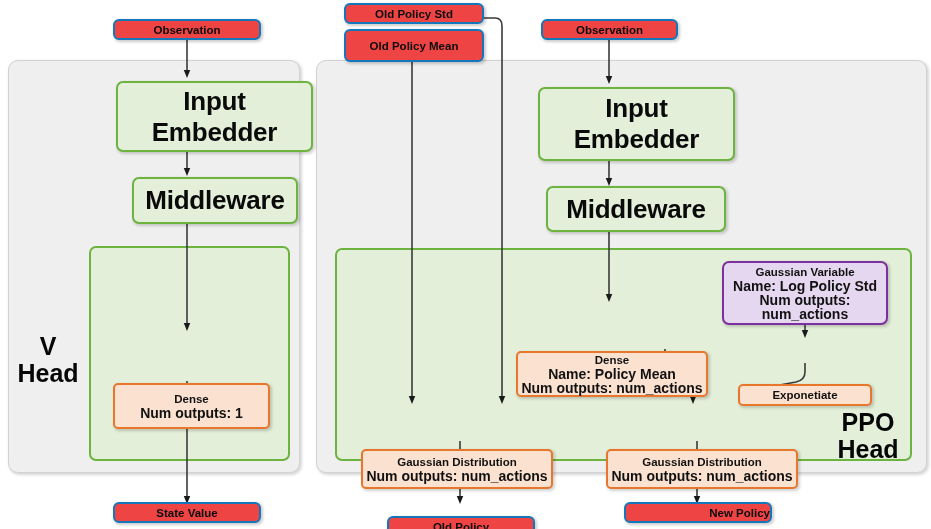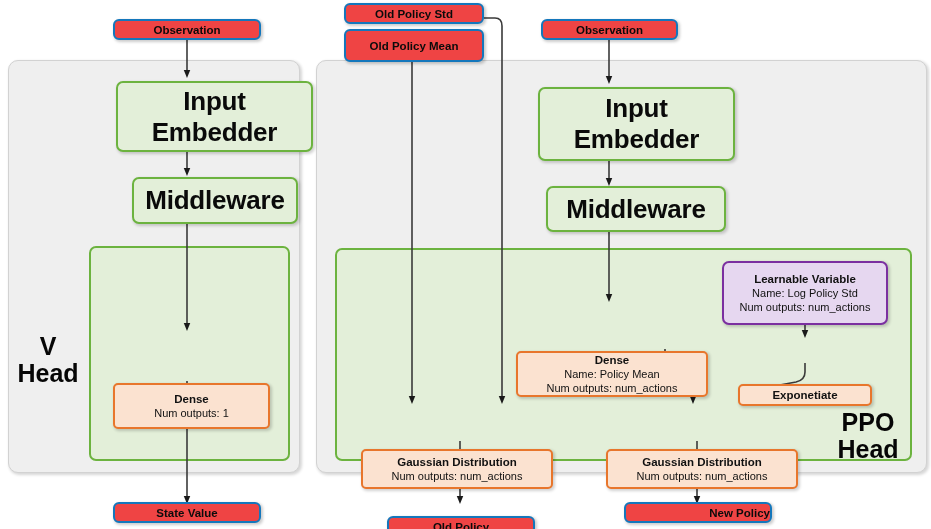--- a/index.html
+++ b/index.html
@@ -26,21 +26,21 @@
   .purple-box{background:#e6d7f0;border:2.4px solid #7b2fa0;border-radius:7px;
               box-shadow:1.5px 1.5px 3px rgba(0,0,0,0.18);color:#111;}
 
   .blue-box{position:absolute;box-sizing:border-box;background:#ef4444;
             border:2.2px solid #1477bc;border-radius:6px;
             box-shadow:1.5px 1.5px 3px rgba(0,0,0,0.2);
             display:flex;align-items:center;justify-content:center;
             font-size:11.5px;font-weight:bold;color:#0b0b0b;}
 
   .ttl{font-size:11.5px;font-weight:bold;line-height:14px;}
-  .sub{font-size:11px;font-weight:normal;line-height:14px;}
+  .sub{font-size:14px;font-weight:bold;line-height:14px;}
 
   .headlabel{position:absolute;font-size:25px;font-weight:bold;color:#060606;
              text-align:center;line-height:27px;}
 
   svg.wires{position:absolute;left:0;top:0;width:931px;height:529px;
             pointer-events:none;overflow:visible;}
   .wire{fill:none;stroke:#3a3a3a;stroke-width:1.6px;}
 </style>
 </head>
 <body>
@@ -133,21 +133,21 @@
     <span>Middleware</span>
   </div>
 
   <div class="node orange-box" style="left:516px;top:303px;width:192px;height:46px;">
     <span class="ttl">Dense</span>
     <span class="sub">Name: Policy Mean</span>
     <span class="sub">Num outputs: num_actions</span>
   </div>
 
   <div class="node purple-box" style="left:722px;top:261px;width:166px;height:64px;">
-    <span class="ttl">Learnable Variable</span>
+    <span class="ttl">Gaussian Variable</span>
     <span class="sub">Name: Log Policy Std</span>
     <span class="sub">Num outputs: num_actions</span>
   </div>
 
   <div class="node orange-box" style="left:738px;top:336px;width:134px;height:22px;">
     <span class="ttl">Exponetiate</span>
   </div>
 
   <div class="node orange-box" style="left:361px;top:401px;width:192px;height:40px;">
     <span class="ttl">Gaussian Distribution</span>

